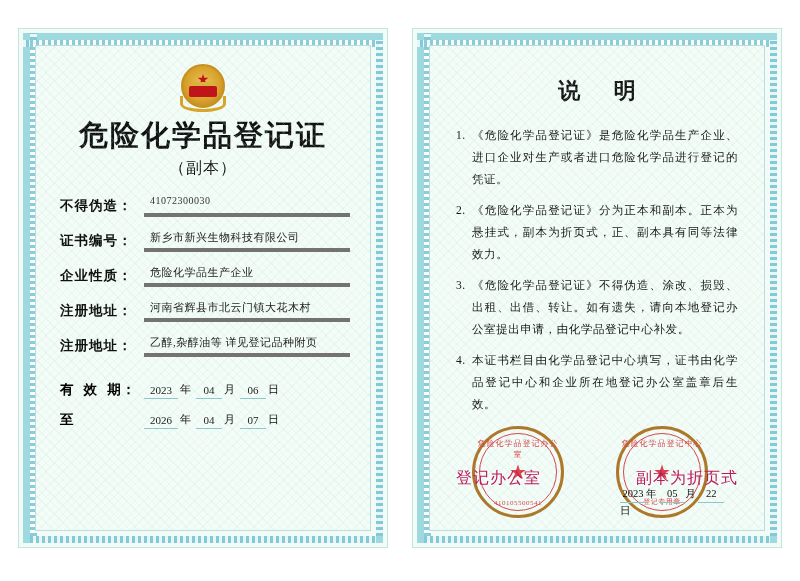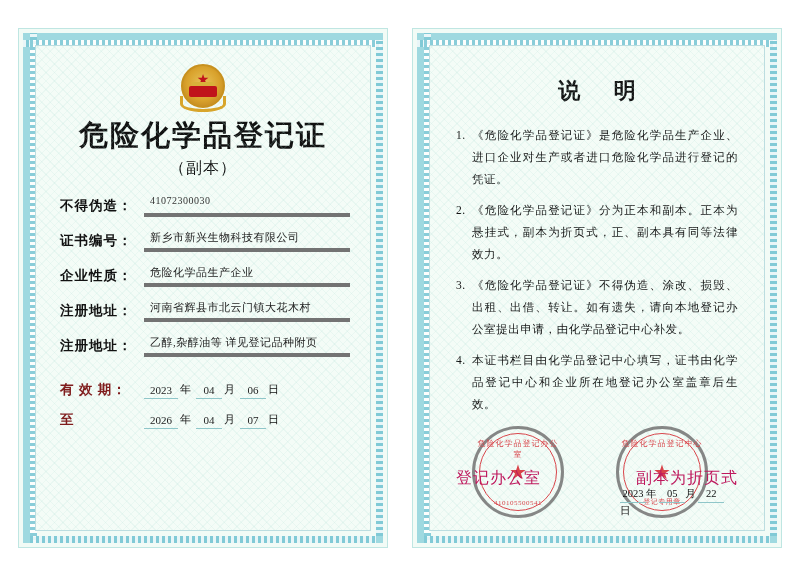--- a/index.html
+++ b/index.html
@@ -212,25 +212,25 @@
     margin-top: 16px;
   }
   .date-row {
     display: flex;
     align-items: flex-end;
     margin-bottom: 12px;
   }
   .date-label {
     width: 84px;
     flex: 0 0 84px;
-    font-family: Liberation Serif, serif;
+    font-family: Liberation Mono, monospace;
     font-size: 13.5px;
     font-weight: bold;
     letter-spacing: 1px;
-    color: #7f1d1d;
+    color: #000000;
   }
   .date-fields {
     flex: 1;
     display: flex;
     align-items: flex-end;
     gap: 2px;
   }
   .dseg {
     display: flex;
     align-items: flex-end;
@@ -287,21 +287,21 @@
   .stamp-area {
     position: relative;
     height: 118px;
     margin-top: 4px;
   }
   .stamp {
     position: absolute;
     width: 92px;
     height: 92px;
     border-radius: 50%;
-    border: 3px solid #737373;
+    border: 3px solid #a16207;
     box-sizing: border-box;
     opacity: .85;
   }
   .stamp .ring2 {
     position: absolute;
     inset: 4px;
     border: 1px solid #d4242c;
     border-radius: 50%;
   }
   .stamp .star {

